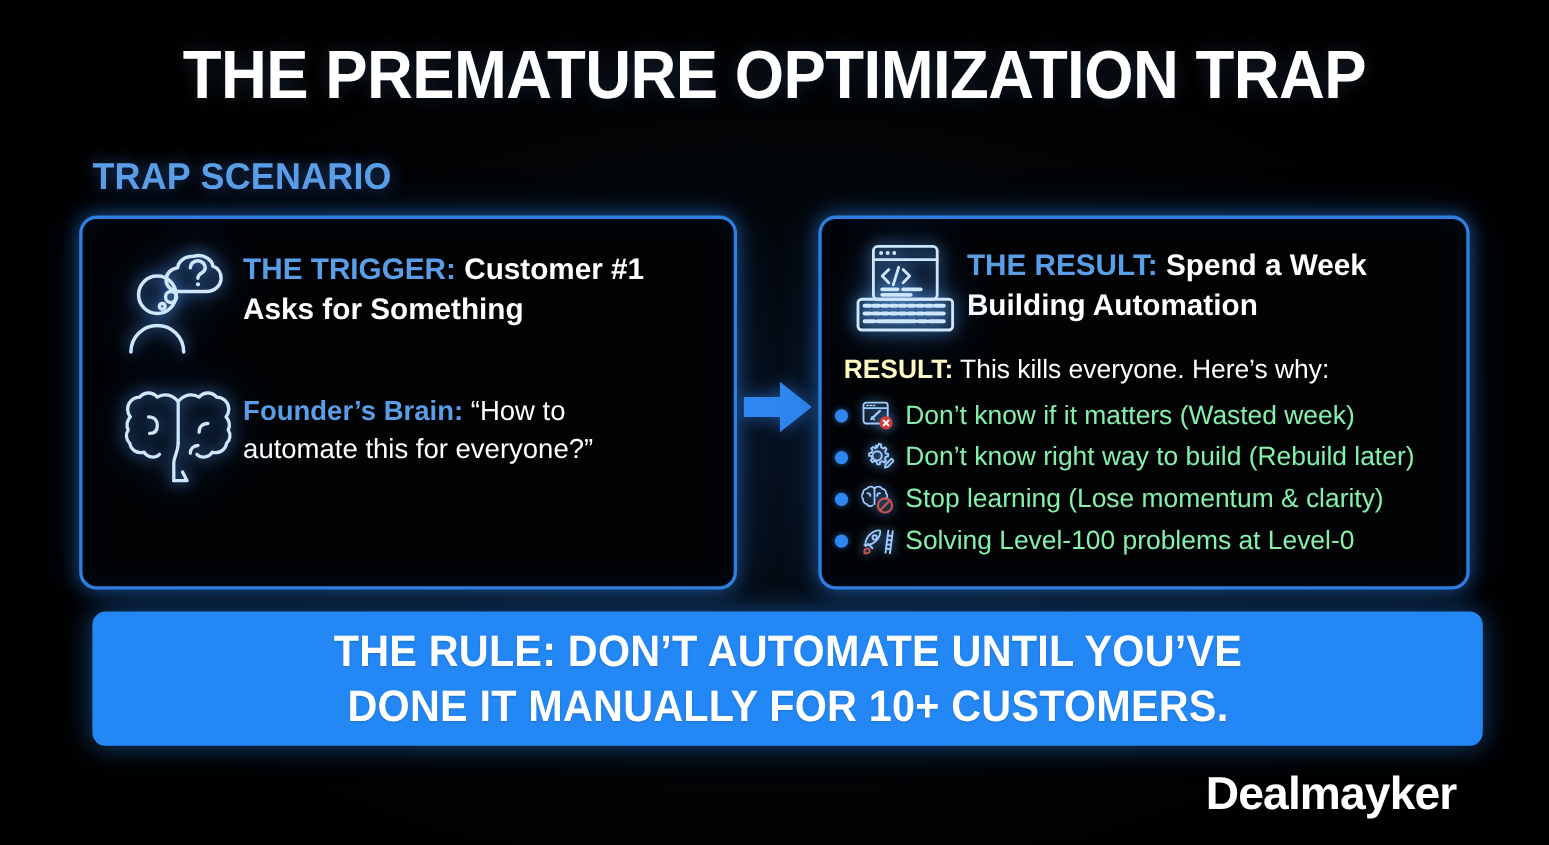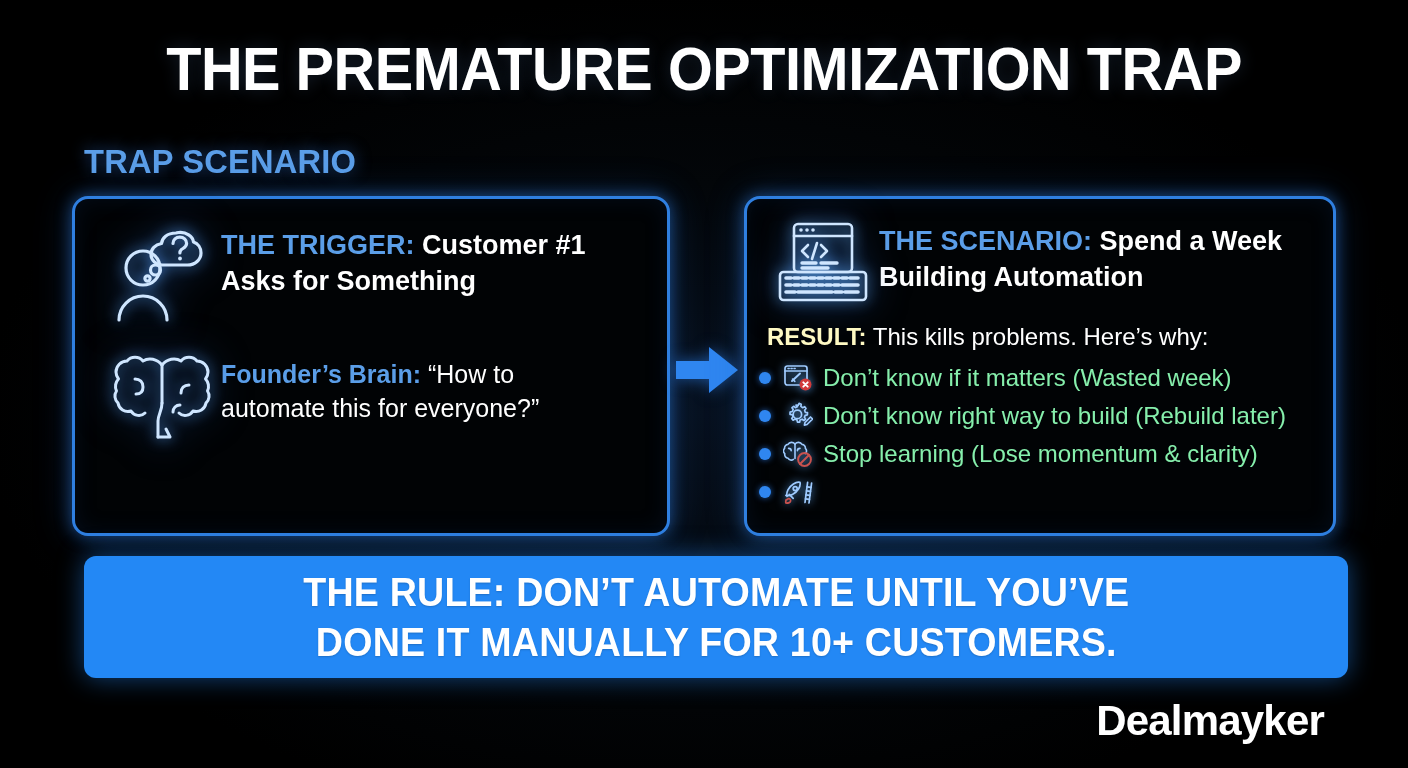--- a/index.html
+++ b/index.html
@@ -195,25 +195,25 @@
           <path d="M25 42h14" stroke-width="3.4"></path>
           <path d="M44 42h16" stroke-width="3.4"></path>
           <path d="M25 47h26" stroke-width="3.4"></path>
           <rect x="3" y="51" width="86" height="28" rx="3.5"></rect>
           <path d="M9 57h5M17 57h5M25 57h5M33 57h5M41 57h5M49 57h5M57 57h5M65 57h5M73 57h8" stroke-width="3.6"></path>
           <path d="M9 64h5M17 64h5M25 64h5M33 64h5M41 64h5M49 64h5M57 64h5M65 64h16" stroke-width="3.6"></path>
           <path d="M9 71h9M21 71h34M58 71h7M68 71h13" stroke-width="3.6"></path>
         </svg>
       </div>
       <div class="ltext">
-        <div class="head-line"><span class="lbl">THE SCENARIO:</span><span> Spend a Week Building Automation</span></div>
-      </div>
-    </div>
-
-    <div class="result"><span class="lbl">RESULT:</span><span> This kills problems. Here’s why:</span></div>
+        <div class="head-line"><span class="lbl">THE RESULT:</span><span> Spend a Week Building Automation</span></div>
+      </div>
+    </div>
+
+    <div class="result"><span class="lbl">RESULT:</span><span> This kills everyone. Here’s why:</span></div>
 
     <div class="bullets">
 
       <div class="bullet">
         <span class="dot"></span>
         <span class="bico">
           <svg width="30" height="28" viewBox="0 0 30 28" fill="none" stroke="#9fcbff" stroke-width="1.7" stroke-linecap="round" stroke-linejoin="round">
             <rect x="2" y="2" width="22" height="19" rx="2.4"></rect>
             <path d="M2 7h22"></path>
             <path d="M5 4.6h1.2M8 4.6h1.2M11 4.6h1.2" stroke-width="1.5"></path>
@@ -259,20 +259,21 @@
         <span class="bico">
           <svg width="30" height="28" viewBox="0 0 30 28" fill="none" stroke="#9fcbff" stroke-width="1.7" stroke-linecap="round" stroke-linejoin="round">
             <path d="M4 18.5c-1-3.6 1.4-9.6 6.4-12.6 2.6-1.6 5.4-1.8 6.6-1.5.3 1.3.1 4-1.5 6.6-3 5-9 7.4-12.6 6.4"></path>
             <circle cx="12.2" cy="10.6" r="2"></circle>
             <path d="M6.2 16.4l4 4"></path>
             <path d="M3.2 21.6c-.6 1.6-.4 3.4-.4 3.4s1.8.2 3.4-.4c1.3-.5 1.8-2 1-3.2-.8-1.2-2.4-1.1-3 .2Z" stroke="#c8524f"></path>
             <path d="M22 24.5L24.6 4.4M26 25L28.6 5"></path>
             <path d="M22.5 20.8l4 .5M23 16.8l4 .5M23.5 12.8l4 .5M24 8.8l4 .5"></path>
           </svg>
         </span>
+        <span class="btxt">Solving Level-100 problems at Level-0</span>
       </div>
 
     </div>
   </div>
 
   <div id="rule-banner">
     <div class="rule-text">
       <div>THE RULE: DON’T AUTOMATE UNTIL YOU’VE</div>
       <div>DONE IT MANUALLY FOR 10+ CUSTOMERS.</div>
     </div>

